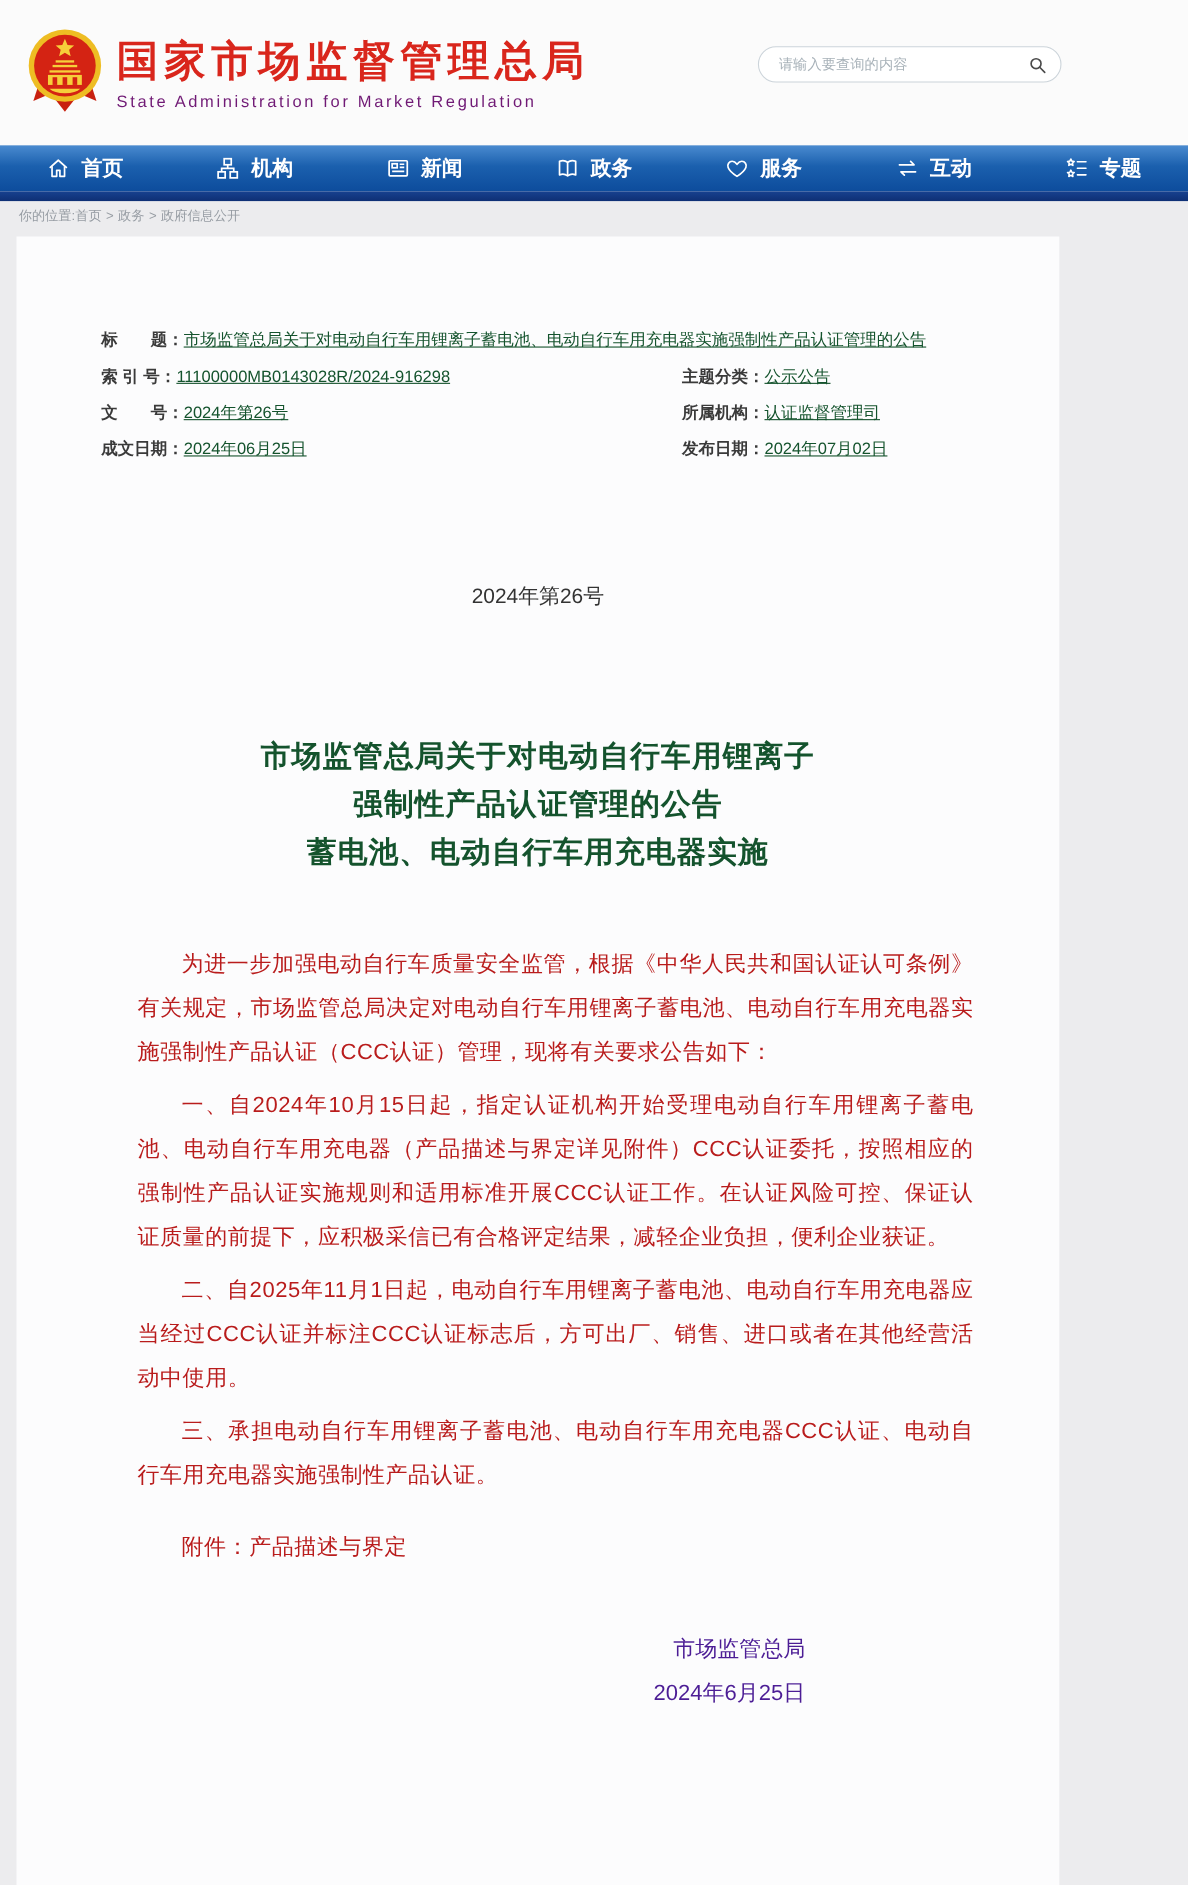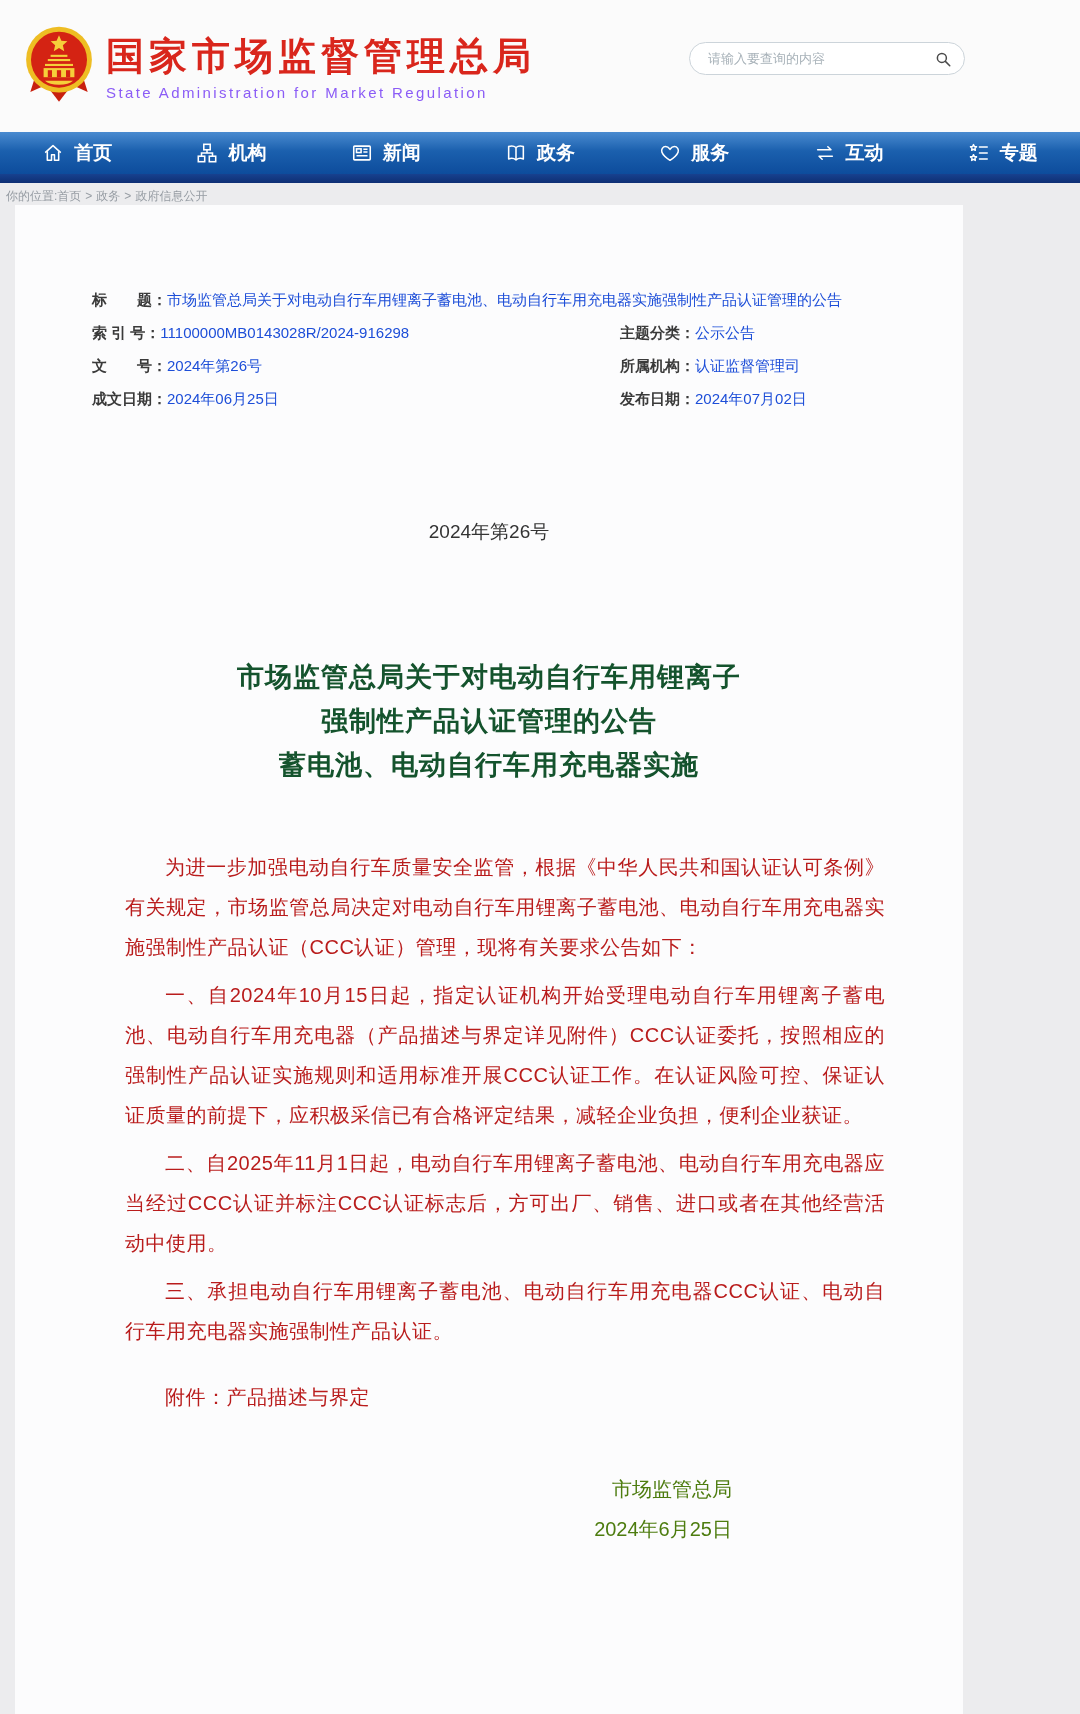--- a/index.html
+++ b/index.html
@@ -15,21 +15,21 @@
   
   .header { height:132px; background:#fbfbfb; position:relative; }
   .logo-wrap { position:absolute; left:24px; top:24px; display:flex; align-items:flex-start; }
   .emblem { width:70px; height:84px; margin-right:12px; flex:none; }
   .title-block { padding-top:10px; }
   .site-title {
     color:#d9261c; font-size:38px; font-weight:bold;
     letter-spacing:5px; line-height:44px; white-space:nowrap;
   }
   .site-subtitle {
-    color:#8b5cf6; font-size:15px; letter-spacing:2.4px;
+    color:#701a75; font-size:15px; letter-spacing:2.4px;
     margin-top:6px; white-space:nowrap;
   }
   .search-box {
     position:absolute; right:115px; top:42px;
     width:276px; height:33px;
     background:#fff; border:1px solid #ccd4da; border-radius:17px;
     display:flex; align-items:center; padding:0 12px 0 16px;gap:24px;
   }
   .search-box input {
     border:none; outline:none; flex:1; background:transparent;
@@ -45,57 +45,57 @@
   }
   .nav-item {
     flex:1; display:flex; align-items:center; justify-content:center;
     gap:10px; color:#fff; font-size:19px; font-weight:bold; cursor:pointer;
   }
   .nav-item svg { width:22px; height:22px; }
   .navy-strip { height:9px; background:linear-gradient(to bottom,#17418f,#0e2f74); }
 
   
   .breadcrumb {
-    height:22px; padding:5px 0 0 6px;
+    height:32px; padding:5px 0 0 17px;
     font-size:12px; color:#969ca3; background:#ececee;
   }
   .breadcrumb a { color:#969ca3; text-decoration:none; }
   .crumb-sep { margin:0 4px; }
 
   
   .card {
     margin-left:15px; width:948px; min-height:1509px;
     background:#fcfcfd; padding-bottom:80px;
   }
 
   
   .meta { padding:78px 60px 0 77px; }
   .meta-row { display:flex; line-height:33px; font-size:15px; }
   .meta-cell { display:flex; }
   .meta-cell.left { width:528px; flex:none; }
   .meta-label { color:#3a3a3a; font-weight:bold; white-space:pre; flex:none; }
-  .meta-value { color:#1d4ed8; }
+  .meta-value { color:#14532d;text-decoration:underline; }
 
   
   .doc-number { margin-top:104px; text-align:center; font-size:19px; color:#333; }
   .doc-title {
     margin-top:110px; text-align:center;
     font-size:27px; font-weight:bold; color:#14532d;
     line-height:44px; letter-spacing:1px;
   }
   .doc-body { margin-top:60px; padding:0 78px 0 110px; }
   .doc-body p {
     margin:0 0 8px; font-size:20px; color:#b91c1c;
     line-height:40px; text-align:justify; text-indent:2em;
     letter-spacing:0.5px;
   }
   .attachment { margin-top:26px !important; }
   .signature-block {
     margin-top:52px; padding-right:153px;
-    text-align:right; font-size:20px; color:#4d7c0f; line-height:40px;
+    text-align:right; font-size:20px; color:#4c1d95; line-height:40px;
   }
 </style>
 </head>
 <body>
 
 <div class="header">
   <div class="logo-wrap">
     <svg class="emblem" viewBox="0 0 100 118">
       <path d="M16 74l-7 22 16-7z" fill="#c8200f"></path>
       <path d="M84 74l7 22-16-7z" fill="#c8200f"></path>

